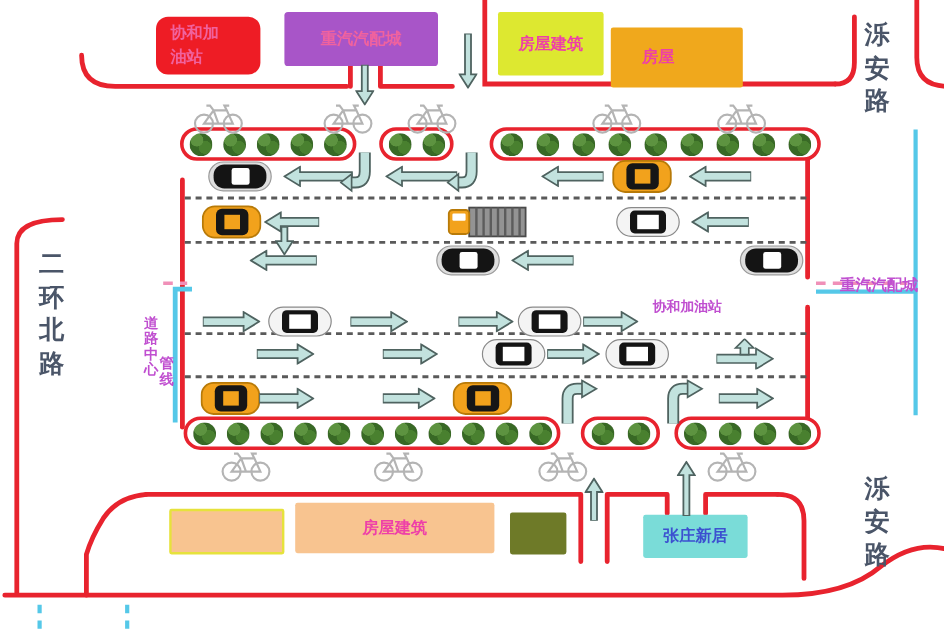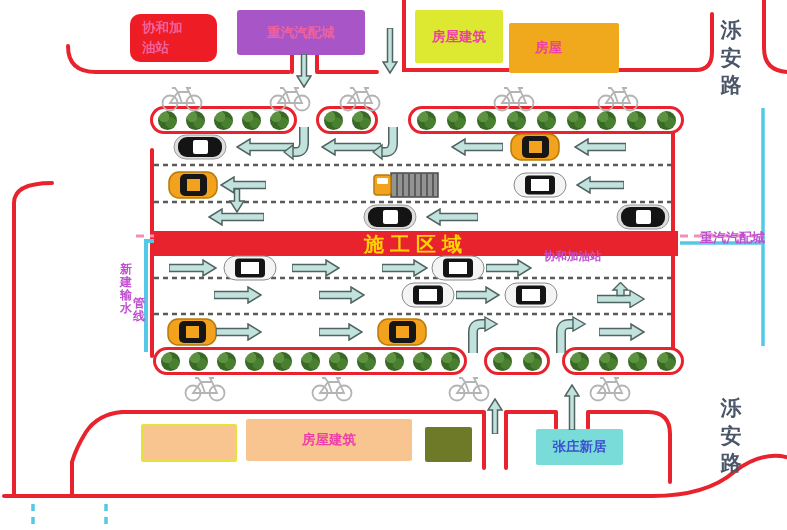--- a/index.html
+++ b/index.html
@@ -53,29 +53,27 @@
     <g fill="none">
       <path d="M136 236 H156" stroke="#f090b8" stroke-width="3" stroke-dasharray="8 6"></path>
       <path d="M680 236 H756" stroke="#f090b8" stroke-width="3" stroke-dasharray="8 6"></path>
       <path d="M160 241 H146 V352" stroke="#55c8e8" stroke-width="4"></path>
       <path d="M680 243 H763" stroke="#55c8e8" stroke-width="3.5"></path>
       <path d="M763 108 V346" stroke="#55c8e8" stroke-width="3.5"></path>
       <path d="M33 504 V530 M106 504 V530" stroke="#55c8e8" stroke-width="3.5" stroke-dasharray="7 6"></path>
     </g>
   </svg>
 
-  <div class="band">
-    <span>施工区域</span>
-  </div>
-
+
+  <div class="vtext" style="left:30px;top:207px">二环北路</div>
   <div class="vtext" style="left:718px;top:16px">泺安路</div>
   <div class="vtext" style="left:718px;top:394px">泺安路</div>
 
   <div class="ann" style="left:700px;top:231px;font-size:13px">重汽汽配城</div>
-  <div class="pipev" style="left:119px;top:263px">新建输水</div>
+  <div class="pipev" style="left:119px;top:263px">道路中心</div>
   <div class="pipev" style="left:132px;top:297px">管线</div>
   <div class="ann" style="left:544px;top:251px;font-size:11.5px">协和加油站</div>
 
   <div id="layer" class="abs" style="left:0;top:0;width:787px;height:530px">
       <div class="cap" style="left: 150px; top: 106px; width: 147px; height: 28px;">
         <span class="tree"></span>
         <span class="tree"></span>
         <span class="tree"></span>
         <span class="tree"></span>
         <span class="tree"></span>

